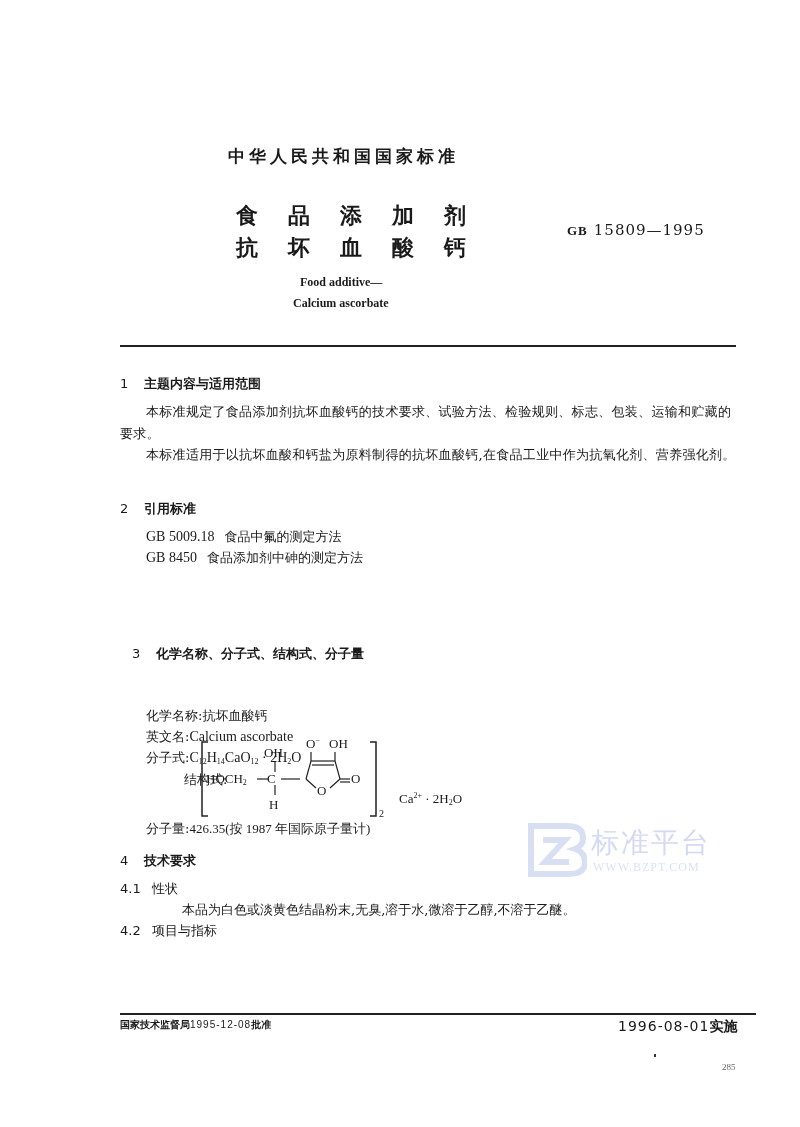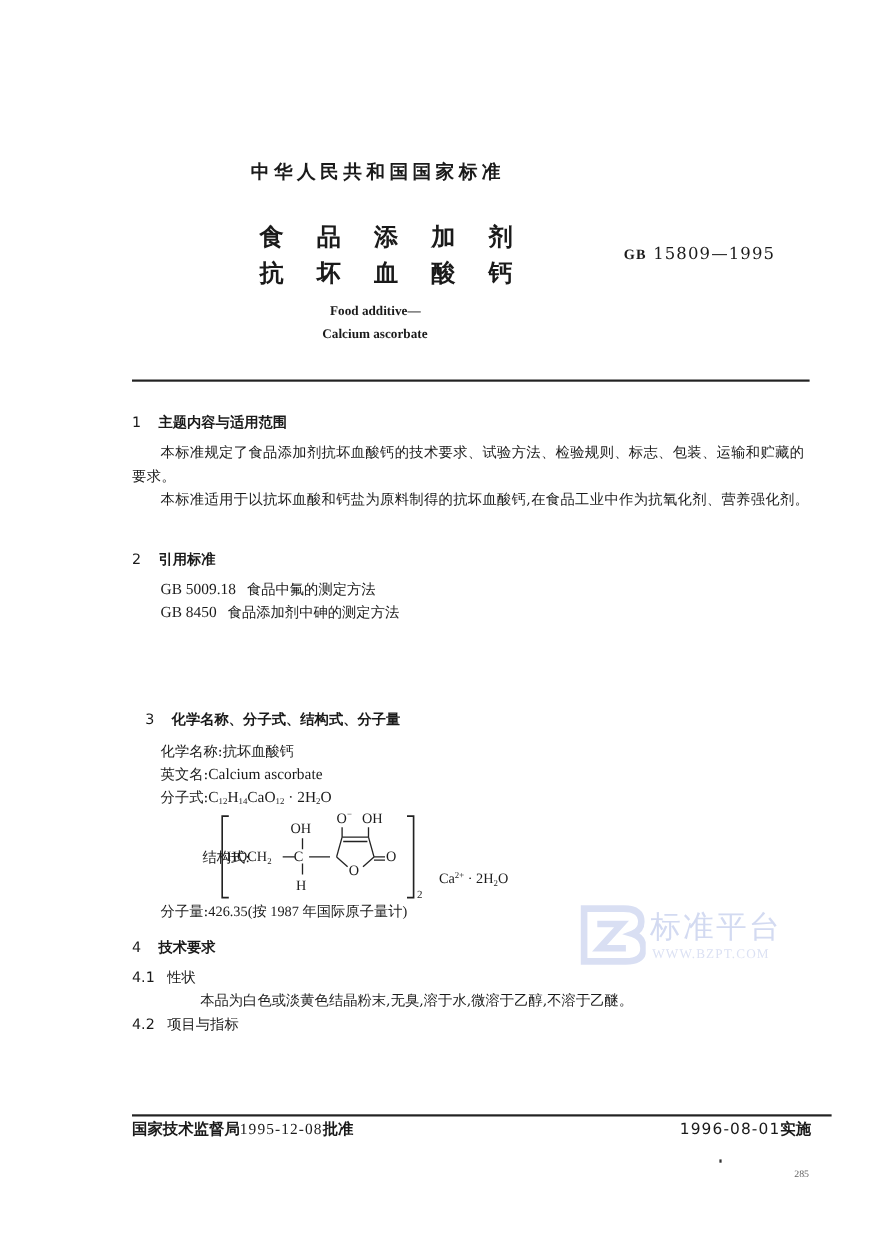--- a/index.html
+++ b/index.html
@@ -37,41 +37,41 @@
       font-family: "DejaVu Sans", sans-serif;
     }
     .h1 .num { display: inline-block; width: 24px; font-weight: normal; }
     .para {
       left: 120px; width: 620px; font-size: 13px; line-height: 21.5px;
       text-indent: 26px; letter-spacing: 0.3px;
     }
     .ref-list { left: 146px; font-size: 13px; line-height: 21px; }
     .ref-list .row { white-space: nowrap; }
     .ref-list .code { font-family: "Liberation Serif", serif; font-size: 14px; margin-right: 10px; }
-    .chem { left: 146px; font-size: 13px; line-height: 21px; }
+    .chem { left: 146px; font-size: 13px; line-height: 21px; margin-top: 32px; }
     .chem .row { white-space: nowrap; }
     .chem .en { font-family: "Liberation Serif", serif; font-size: 14px; }
     sub.s { font-size: 8px; vertical-align: -2px; }
     sup.s { font-size: 8px; vertical-align: 5px; }
 
     .structure { left: 146px; top: 738px; width: 320px; height: 80px; }
     .structure .label { position: absolute; left: 0; top: 30px; font-size: 13px; }
     .structure svg { position: absolute; left: 52px; top: 0; }
     .struct-text { font-family: "Liberation Serif", serif; font-size: 13px; }
 
     .mw { left: 146px; top: 820px; font-size: 13px; white-space: nowrap; }
 
     .watermark { left: 527px; top: 822px; width: 200px; height: 56px; opacity: 0.9; }
     .watermark .wm-text { position: absolute; left: 64px; top: 2px; font-size: 28px; color: #cfd7f0; letter-spacing: 2px; font-family: "DejaVu Serif", serif; white-space: nowrap; }
     .watermark .wm-url { position: absolute; left: 66px; top: 38px; font-size: 12px; color: #d8def2; letter-spacing: 1px; font-family: "Liberation Serif", serif; white-space: nowrap; }
 
     .sub-h { left: 120px; font-size: 13px; white-space: nowrap; }
     .sub-h .num { display: inline-block; width: 32px; font-family: "DejaVu Sans", sans-serif; }
 
-    .footer-left { left: 120px; top: 1018px; font-size: 14px; font-weight: bold; white-space: nowrap; font-family: Liberation Serif, serif; }
+    .footer-left { left: 120px; top: 1018px; font-size: 10px; font-weight: bold; white-space: nowrap; font-family: Liberation Sans, sans-serif; }
     .footer-left .date { font-weight: normal; letter-spacing: 1px; }
     .footer-right { left: 618px; top: 1018px; font-size: 14px; font-weight: bold; white-space: nowrap; font-family: "DejaVu Sans", sans-serif; }
     .footer-right .date { font-weight: normal; letter-spacing: 1px; }
     .page-num { left: 722px; top: 1062px; font-size: 9px; color: #666; font-family: "Liberation Serif", serif; }
     .dot { left: 654px; top: 1054px; width: 2px; height: 3px; background: #333; }
   </style>
 </head>
 <body>
 
 <div class="abs national-title">中华人民共和国国家标准</div>

